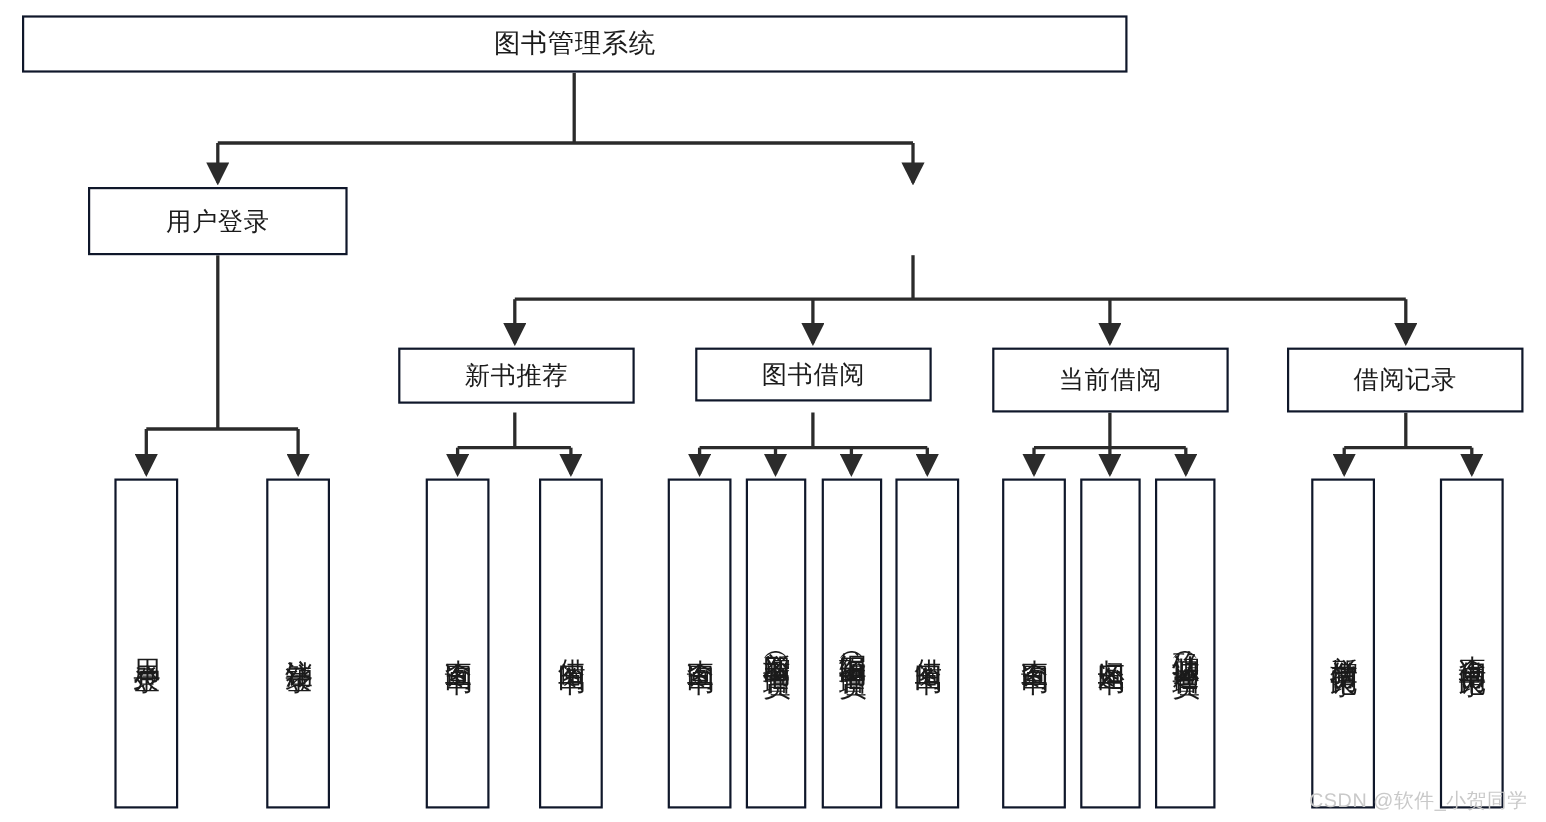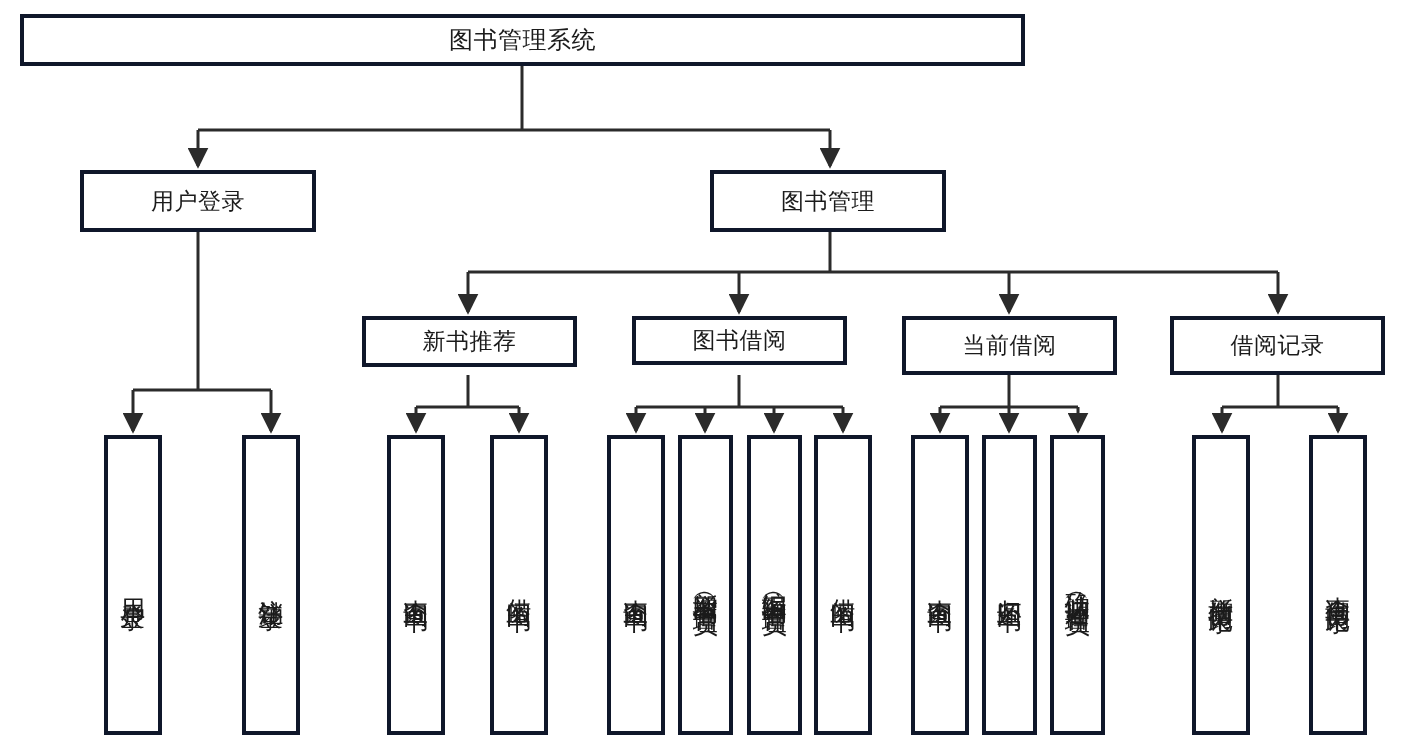--- a/index.html
+++ b/index.html
@@ -22,21 +22,21 @@
     left: 0;
     top: 0;
     width: 1405px;
     height: 747px;
     pointer-events: none;
   }
   .node {
     position: absolute;
     box-sizing: border-box;
     background: #ffffff;
-    border: 4px solid #0f172a;
+    border: 2px solid #0f172a;
     display: flex;
     align-items: center;
     justify-content: center;
     color: #1b1b1b;
   }
   .node .lbl {
     display: block;
     text-align: center;
     line-height: 1.22;
     white-space: nowrap;
@@ -129,23 +129,20 @@
     </g>
   </svg>
 
   <div class="node horiz root" style="left:20px; top:14px; width:1005px; height:52px;">
     <span class="lbl">图书管理系统</span>
   </div>
 
   <div class="node horiz" style="left:80px; top:170px; width:236px; height:62px;">
     <span class="lbl">用户登录</span>
   </div>
-  <div class="node horiz" style="left:710px; top:170px; width:236px; height:62px;">
-    <span class="lbl">图书管理</span>
-  </div>
 
   <div class="node horiz" style="left:362px; top:316px; width:215px; height:51px;">
     <span class="lbl">新书推荐</span>
   </div>
   <div class="node horiz" style="left:632px; top:316px; width:215px; height:49px;">
     <span class="lbl">图书借阅</span>
   </div>
   <div class="node horiz" style="left:902px; top:316px; width:215px; height:59px;">
     <span class="lbl">当前借阅</span>
   </div>
@@ -190,14 +187,15 @@
     <span class="lbl">确认归还（管理员）</span>
   </div>
 
   <div class="node vert" style="left:1192px; top:435px; width:58px; height:300px;">
     <span class="lbl">新增借阅记录</span>
   </div>
   <div class="node vert" style="left:1309px; top:435px; width:58px; height:300px;">
     <span class="lbl">查询借阅记录</span>
   </div>
 
+  <div class="watermark" style="left:1190px; top:716px;">CSDN @软件_小贺同学</div>
 
 </div>
 
 </body></html>

